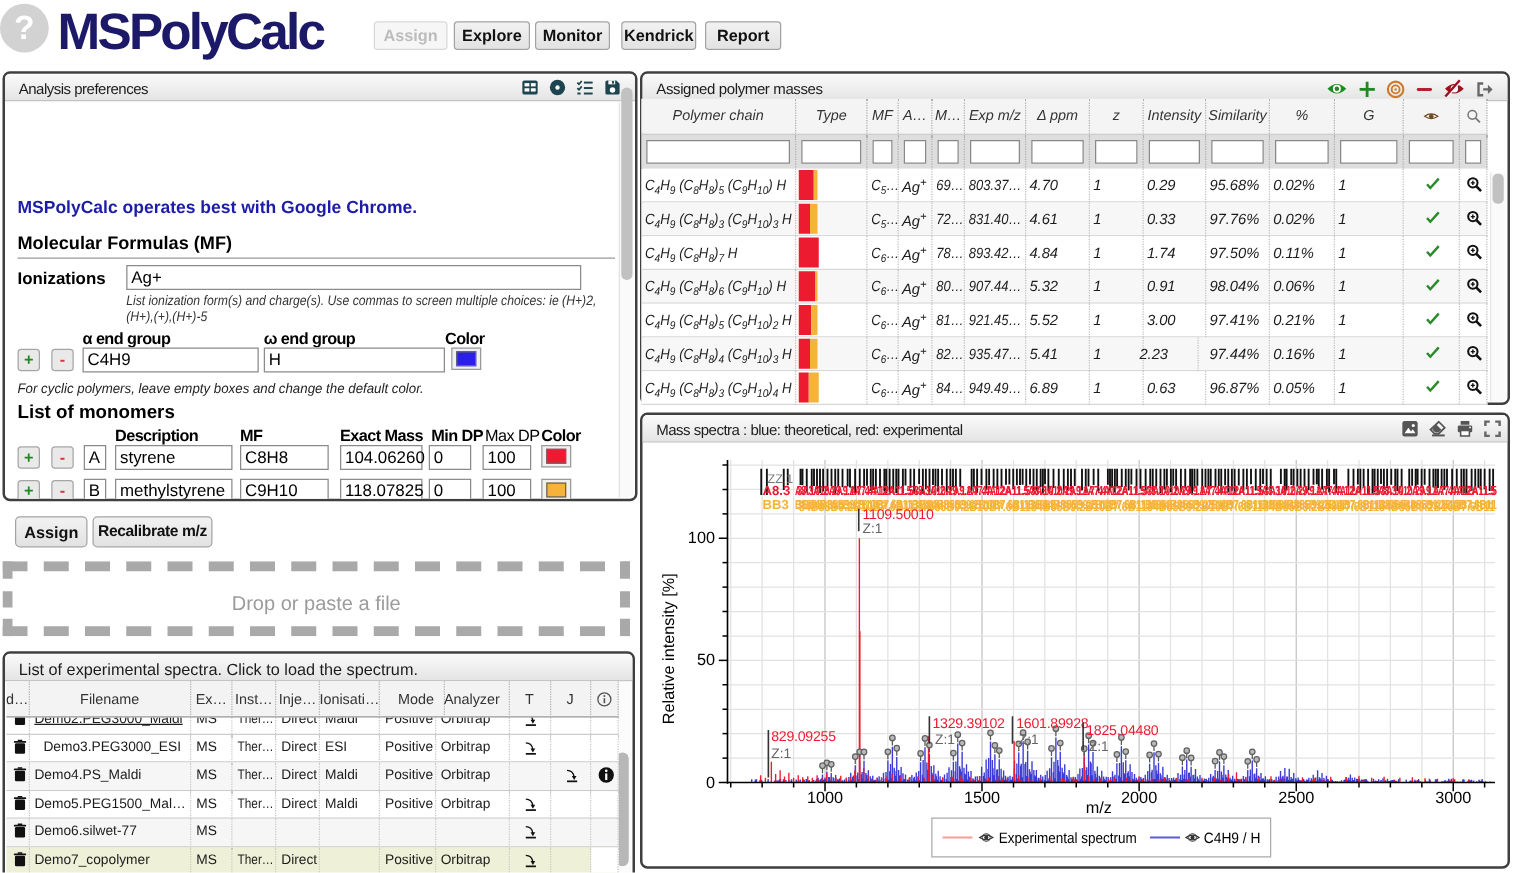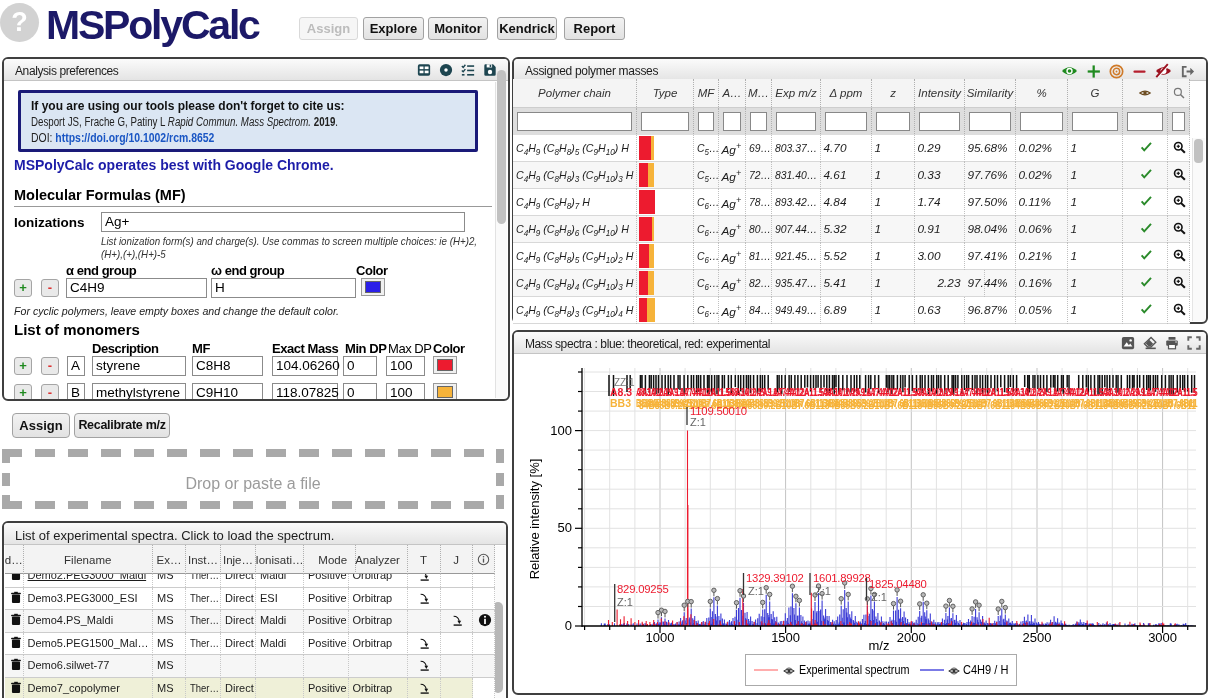--- a/index.html
+++ b/index.html
@@ -80,25 +80,20 @@
           <rect x="4.2" y="1.5" width="6.2" height="3.6" fill="#fff"></rect>
           <rect x="7.6" y="2.1" width="1.8" height="2.4" fill="#1d4550"></rect>
           <circle cx="8" cy="10.3" r="2.5" fill="#fff"></circle>
         </svg>
       </span>
     </div>
 
   <div class="abs" style="right:1px;top:23px;bottom:1px;width:12px;background:#fafafa;border-left:1px solid #e2e2e2"></div>
   <div class="abs" style="right:2.5px;top:11px;width:9px;height:154px;background:#c1c1c1;border-radius:5px"></div>
 
-  <div class="abs" style="left:14px;top:31px;width:460px;height:62px;border:3px solid #1a1a78;background:#dbe6f3;border-radius:2px;padding:6px 10px">
-    <div style="font-size:12px;font-weight:bold;color:#111">If you are using our tools please don't forget to cite us:</div>
-    <div style="font-size:12px;color:#222;margin-top:2px;white-space:nowrap;transform:scaleX(0.81);transform-origin:left top">Desport JS, Frache G, Patiny L <i>Rapid Commun. Mass Spectrom.</i> <b>2019</b>.</div>
-    <div style="font-size:12px;color:#222;margin-top:2px;white-space:nowrap;transform:scaleX(0.87);transform-origin:left top">DOI: <b style="color:#1a56c4">https://doi.org/10.1002/rcm.8652</b></div>
-  </div>
   <div class="abs" style="left:10px;top:98px;font-size:14px;font-weight:bold;color:#1c1cA8">MSPolyCalc operates best with Google Chrome.</div>
   <div class="abs" style="left:10px;top:128px;font-size:14.5px;font-weight:bold;color:#000">Molecular Formulas (MF)</div>
   <div class="abs" style="left:10px;top:147px;width:478px;border-top:1px solid #999"></div>
   <div class="abs" style="left:10px;top:156px;font-size:13.5px;font-weight:bold">Ionizations</div>
   <div class="inp" style="left:97px;top:153px;width:364px">Ag+</div>
   <div class="abs" style="left:97px;top:176px;font-size:11px;font-style:italic;color:#333;line-height:12.5px;white-space:nowrap;transform:scaleX(0.887);transform-origin:left top">List ionization form(s) and charge(s). Use commas to screen multiple choices: ie (H+)2,<br>(H+),(+),(H+)-5</div>
   <div class="abs" style="left:62px;top:204px;font-size:13px;font-weight:bold;letter-spacing:-0.45px">α end group</div>
   <div class="abs" style="left:207px;top:204px;font-size:13px;font-weight:bold;letter-spacing:-0.45px">ω end group</div>
   <div class="abs" style="left:352px;top:204px;font-size:13px;font-weight:bold;letter-spacing:-0.45px">Color</div>
   <div class="pm" style="left:10px;top:220px;color:#1f8a1f">+</div>
@@ -239,21 +234,21 @@
         <div class="bcell" style="left:467.5px;width:22px;"></div>
       </div>
       <div class="brow" style="top:42.6px;">
         <div class="bcell" style="left:0px;width:18.5px;">
           <span class="ctr2"><svg width="12" height="13" viewBox="0 0 16 16" style="">
               <rect x="2.6" y="4" width="10.8" height="11.4" rx="1.4" fill="#111"></rect>
               <rect x="1.4" y="1.8" width="13.2" height="1.9" rx="0.9" fill="#111"></rect>
               <rect x="5.6" y="0.4" width="4.8" height="1.6" fill="#111"></rect>
             </svg></span>
         </div>
-        <div class="bcell" style="left:18.5px;width:129.5px;">Demo3.PEG3000_ESI</div>
+        <div class="bcell" style="left:18.5px;width:129.5px;text-align:center;">Demo3.PEG3000_ESI</div>
         <div class="bcell" style="left:148.0px;width:33px;">MS</div>
         <div class="bcell" style="left:181.0px;width:35px;"><span style="display:inline-block;transform:scaleX(0.86);transform-origin:left center;white-space:nowrap">Ther…</span></div>
         <div class="bcell" style="left:216.0px;width:35px;">Direct</div>
         <div class="bcell" style="left:251.0px;width:48px;">ESI</div>
         <div class="bcell" style="left:299.0px;width:44.5px;">Positive</div>
         <div class="bcell" style="left:343.5px;width:59px;">Orbitrap</div>
         <div class="bcell" style="left:402.5px;width:33px;">
           <span class="ctr2"><svg width="13" height="14" viewBox="0 0 16 16" style="">
               <path d="M2 3.5 q6 0 7 6.5" stroke="#111" stroke-width="1.3" fill="none"></path>
               <path d="M6.7 9 h4.6 L9 12.8z" fill="#111"></path>
@@ -633,21 +628,21 @@
       <div class="dcell" style="left:124px;width:57px">
         <div style="position:absolute;left:2px;top:1px;height:24px;width:9.0px;background:#ed1b2f"></div>
         <div style="position:absolute;left:11.0px;top:1px;height:24px;width:6.0px;background:#f6b33a"></div>
       </div>
       <div class="dcell" style="left:181px;width:25px"><span style="display:inline-block;transform:scaleX(0.88);transform-origin:left center;white-space:nowrap">C<sub>6</sub>…</span></div>
       <div class="dcell" style="left:206px;width:27px">Ag<sup>+</sup></div>
       <div class="dcell" style="left:233px;width:26px"><span style="display:inline-block;transform:scaleX(0.88);transform-origin:left center;white-space:nowrap">82…</span></div>
       <div class="dcell" style="left:259px;width:49px"><span style="display:inline-block;transform:scaleX(0.88);transform-origin:left center;white-space:nowrap">935.47…</span></div>
       <div class="dcell" style="left:308px;width:51px">5.41</div>
       <div class="dcell" style="left:359px;width:43px">1</div>
-      <div class="dcell" style="left:422px;width:50px">2.23</div>
+      <div class="dcell" style="left:396px;width:50px">2.23</div>
       <div class="dcell" style="left:452px;width:51px">97.44%</div>
       <div class="dcell" style="left:503px;width:52px">0.16%</div>
       <div class="dcell" style="left:555px;width:55px">1</div>
       <div class="dcell" style="left:610px;width:45px">
         <span class="ctr"><svg width="13" height="12" viewBox="0 0 16 16" style="">
             <path d="M1.5 8.5 l3.5 4 L14 2.5" stroke="#2a8a2a" stroke-width="2.6" fill="none"></path>
           </svg></span>
       </div>
       <div class="dcell" style="left:655px;width:22px">
         <span class="ctr"><svg width="13" height="13" viewBox="0 0 16 16" style="">

